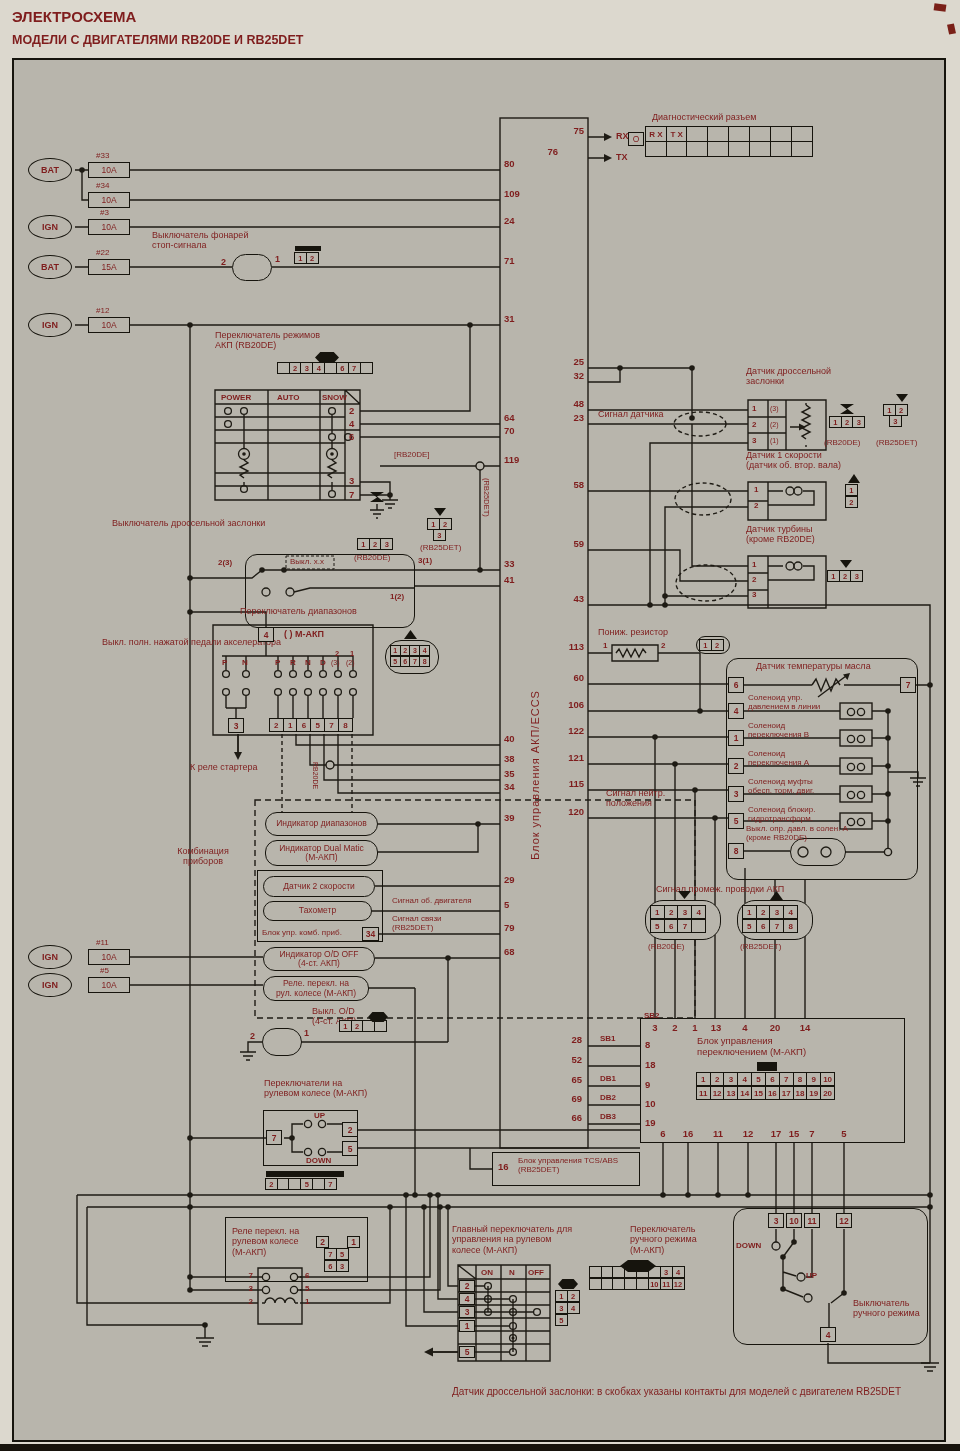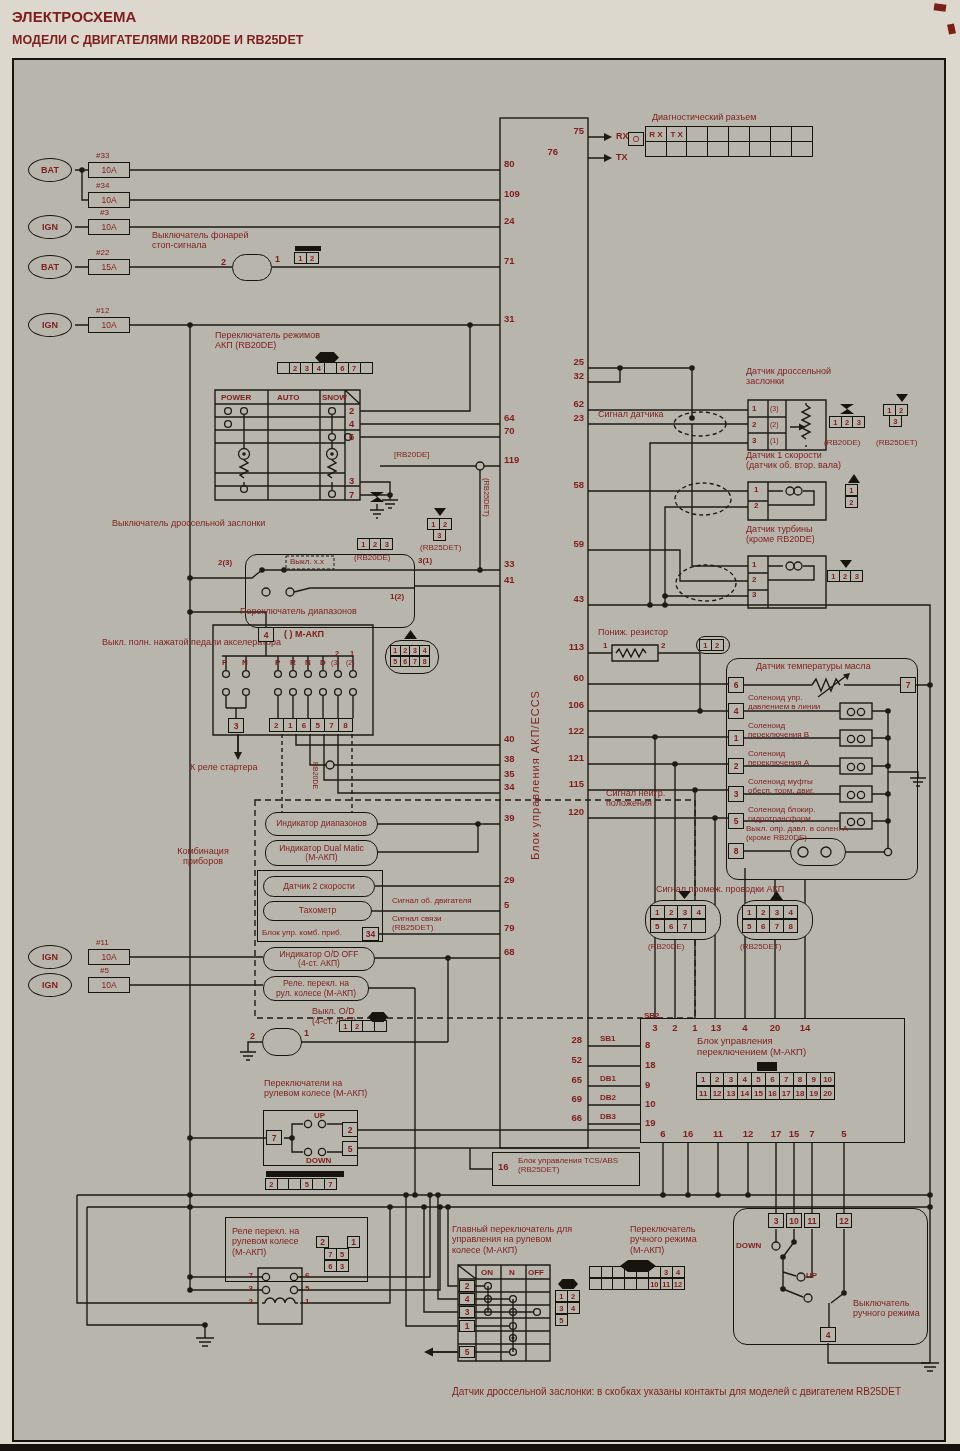--- a/index.html
+++ b/index.html
@@ -323,21 +323,21 @@
   <div class="pin" style="left:504px;top:812px;">39</div>
   <div class="pin" style="left:504px;top:874px;">29</div>
   <div class="pin" style="left:504px;top:899px;">5</div>
   <div class="pin" style="left:504px;top:922px;">79</div>
   <div class="pin" style="left:504px;top:946px;">68</div>
 
   <div class="pin rgt" style="left:558px;top:125px;width:26px;">75</div>
   <div class="pin rgt" style="left:532px;top:146px;width:26px;">76</div>
   <div class="pin rgt" style="left:558px;top:356px;width:26px;">25</div>
   <div class="pin rgt" style="left:558px;top:370px;width:26px;">32</div>
-  <div class="pin rgt" style="left:558px;top:398px;width:26px;">62</div>
+  <div class="pin rgt" style="left:558px;top:398px;width:26px;">48</div>
   <div class="pin rgt" style="left:558px;top:412px;width:26px;">23</div>
   <div class="pin rgt" style="left:558px;top:479px;width:26px;">58</div>
   <div class="pin rgt" style="left:558px;top:538px;width:26px;">59</div>
   <div class="pin rgt" style="left:558px;top:593px;width:26px;">43</div>
   <div class="pin rgt" style="left:558px;top:641px;width:26px;">113</div>
   <div class="pin rgt" style="left:558px;top:672px;width:26px;">60</div>
   <div class="pin rgt" style="left:558px;top:699px;width:26px;">106</div>
   <div class="pin rgt" style="left:558px;top:725px;width:26px;">122</div>
   <div class="pin rgt" style="left:558px;top:752px;width:26px;">121</div>
   <div class="pin rgt" style="left:558px;top:778px;width:26px;">115</div>

